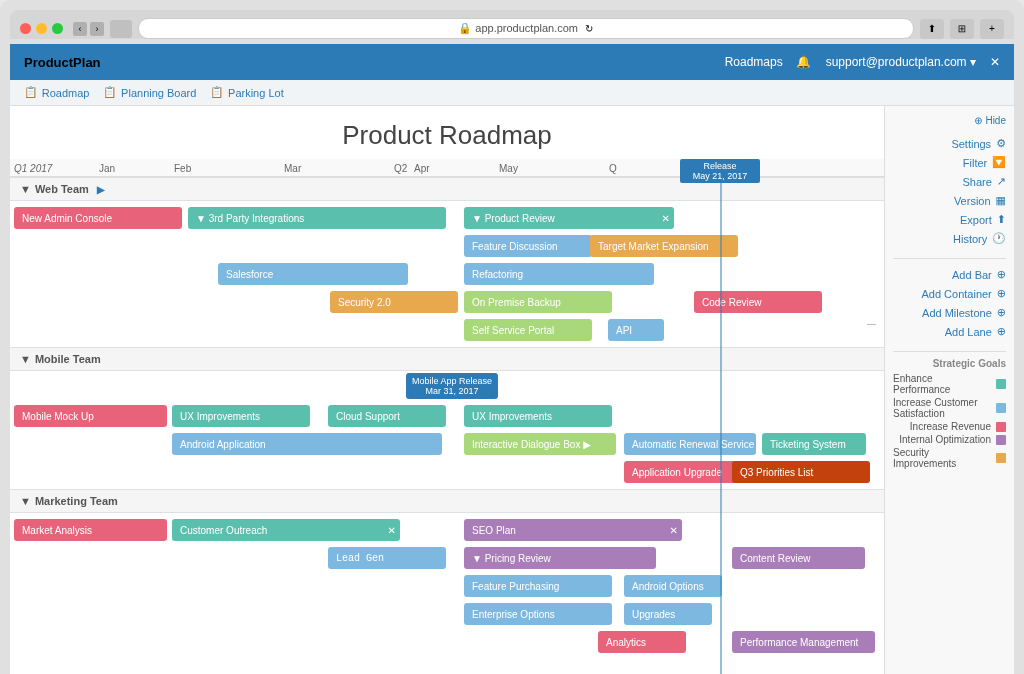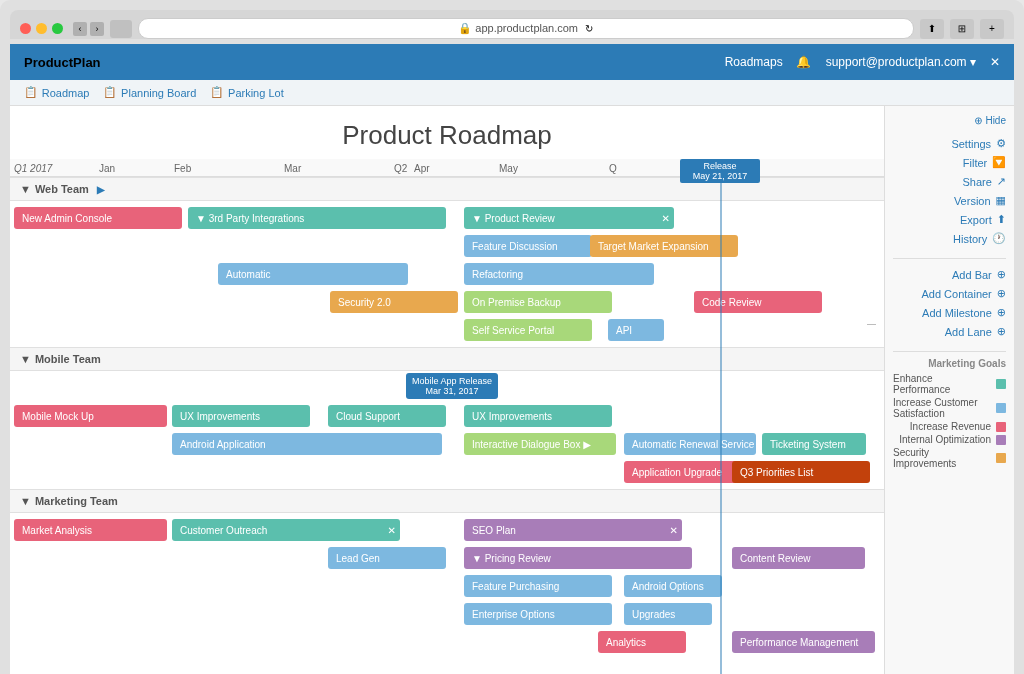--- a/index.html
+++ b/index.html
@@ -152,21 +152,21 @@
               <div class="roadmap-bar" style="background:#5bbfad; left:174px; width:258px;">▼ 3rd Party Integrations</div>
               <div class="roadmap-bar" style="background:#5bbfad; left:450px; width:210px;">▼ Product Review <span style="position:absolute;right:4px;">✕</span></div>
             </div>
 
             <div class="bar-row">
               <div class="roadmap-bar" style="background:#7db8e0; left:450px; width:128px;">Feature Discussion</div>
               <div class="roadmap-bar" style="background:#e8a84e; left:576px; width:148px;">Target Market Expansion</div>
             </div>
 
             <div class="bar-row">
-              <div class="roadmap-bar" style="background:#7db8e0; left:204px; width:190px;">Automatic</div>
+              <div class="roadmap-bar" style="background:#7db8e0; left:204px; width:190px;">Salesforce</div>
               <div class="roadmap-bar" style="background:#7db8e0; left:450px; width:190px;">Refactoring</div>
             </div>
 
             <div class="bar-row">
               <div class="roadmap-bar" style="background:#e8a84e; left:316px; width:128px;">Security 2.0</div>
               <div class="roadmap-bar" style="background:#a8d87a; left:450px; width:148px;">On Premise Backup</div>
               <div class="roadmap-bar" style="background:#e8637a; left:680px; width:128px;">Code Review</div>
             </div>
 
             <div class="bar-row">
@@ -217,22 +217,22 @@
 
           <div class="bars-container" style="padding:2px 4px;">
 
             <div class="bar-row">
               <div class="roadmap-bar" style="background:#e8637a; left:0px; width:153px;">Market Analysis</div>
               <div class="roadmap-bar" style="background:#5bbfad; left:158px; width:228px;">Customer Outreach <span style="position:absolute;right:4px;">✕</span></div>
               <div class="roadmap-bar" style="background:#a87db8; left:450px; width:218px;">SEO Plan <span style="position:absolute;right:4px;">✕</span></div>
             </div>
 
             <div class="bar-row">
-              <div class="roadmap-bar" style="background:#7db8e0; left:314px; width:118px;">Lead Gen</div>
-              <div class="roadmap-bar" style="background:#a87db8; left:450px; width:228px;">▼ Pricing Review</div>
+              <div class="roadmap-bar" style="background:#7db8e0; left:314px; width:118px;font-family:Liberation Mono, monospace;">Lead Gen</div>
+              <div class="roadmap-bar" style="background:#a87db8; left:450px; width:192px;">▼ Pricing Review</div>
               <div class="roadmap-bar" style="background:#a87db8; left:718px; width:133px;">Content Review</div>
             </div>
 
             <div class="bar-row">
               <div class="roadmap-bar" style="background:#7db8e0; left:450px; width:148px;">Feature Purchasing</div>
               <div class="roadmap-bar" style="background:#7db8e0; left:610px; width:98px;">Android Options</div>
             </div>
 
             <div class="bar-row">
               <div class="roadmap-bar" style="background:#7db8e0; left:450px; width:148px;">Enterprise Options</div>
@@ -301,21 +301,21 @@
           </div>
           <div class="sidebar-item">
             <span>Add Lane</span>
             <span>⊕</span>
           </div>
         </div>
 
         <div style="border-top:1px solid #ddd; margin:6px 0;"></div>
 
         <div class="sidebar-section">
-          <div class="sidebar-title">Marketing Goals</div>
+          <div class="sidebar-title">Strategic Goals</div>
           <div class="legend-item">
             <span>Enhance Performance</span>
             <div class="legend-dot" style="background:#5bbfad;"></div>
           </div>
           <div class="legend-item">
             <span>Increase Customer Satisfaction</span>
             <div class="legend-dot" style="background:#7db8e0;"></div>
           </div>
           <div class="legend-item">
             <span>Increase Revenue</span>

